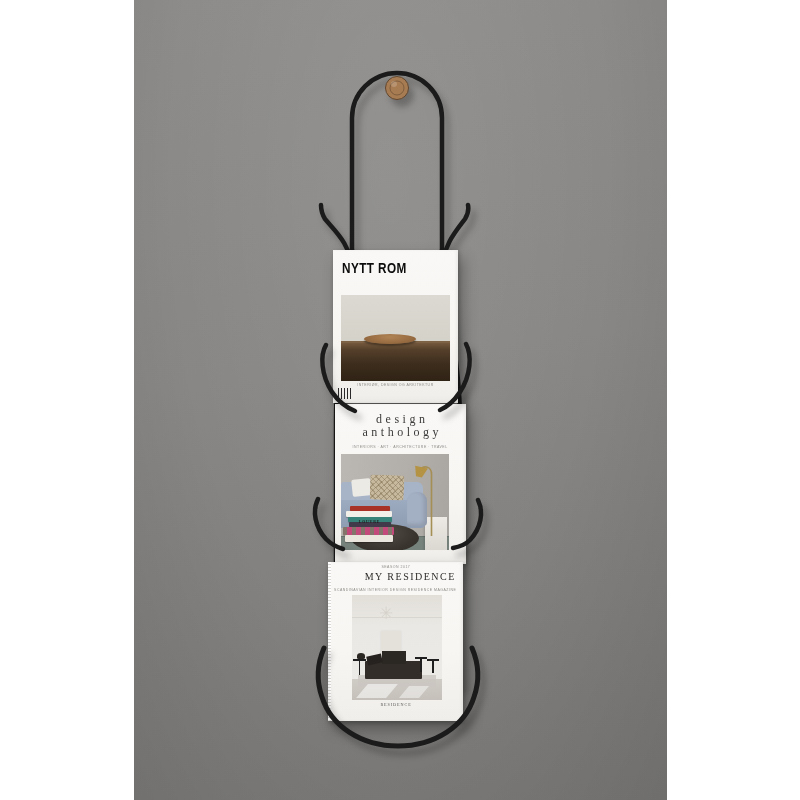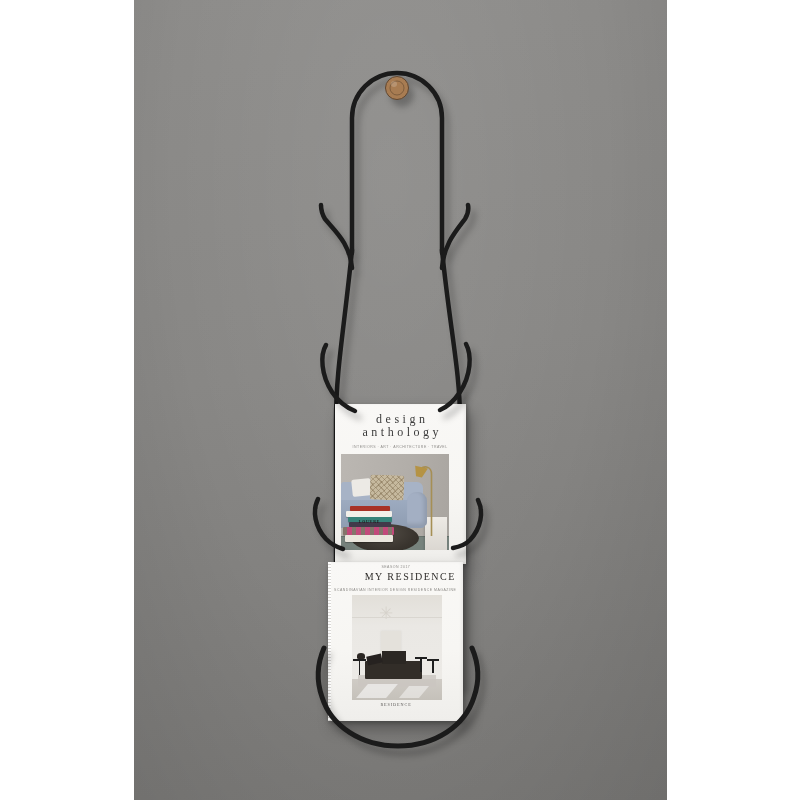--- a/index.html
+++ b/index.html
@@ -145,20 +145,31 @@
     <path class="wire" stroke-width="4.5" d="M 218 253 L 218 118 A 45 45 0 0 1 308 118 L 308 253"></path>
     <path class="wire" stroke-width="4.5" d="M 218 250 C 210 330 202 370 202 420 L 202 685"></path>
     <path class="wire" stroke-width="4.5" d="M 308 250 C 316 330 326 370 326 420 L 326 685"></path>
     <path class="wire" stroke-width="4.5" d="M 218 268 C 216 244 202 232 191 219 C 188 214 187 210 187 205"></path>
     <path class="wire" stroke-width="4.5" d="M 308 268 C 310 244 322 231 331 219 C 334 214 335 210 334 205"></path>
     <circle cx="263" cy="88" r="11.5" fill="var(--knob)" stroke="#5f4630" stroke-width="1"></circle>
     <circle cx="263" cy="88" r="7" fill="none" stroke="rgba(0,0,0,0.25)" stroke-width="1"></circle>
     <circle cx="260" cy="84" r="3" fill="rgba(255,255,255,0.18)"></circle>
   </svg>
 
+  <div class="mag mag1">
+    <div class="m1-title">NYTT ROM</div>
+    <div class="m1-photo">
+      <div class="m1-table"></div>
+      <div class="m1-bowl"></div>
+    </div>
+    <div class="center-row m1-tagline">
+      <span class="tiny">INTERIØR, DESIGN OG ARKITEKTUR</span>
+    </div>
+    <div class="m1-barcode"></div>
+  </div>
 
   <div class="mag mag2">
     <div class="m2-title m2-line1">design</div>
     <div class="m2-title m2-line2">anthology</div>
     <div class="center-row m2-cats">
       <span class="tiny">INTERIORS · ART · ARCHITECTURE · TRAVEL</span>
     </div>
     <div class="m2-photo">
       <div class="p2-rug"></div>
       <div class="p2-sidetable"></div>

